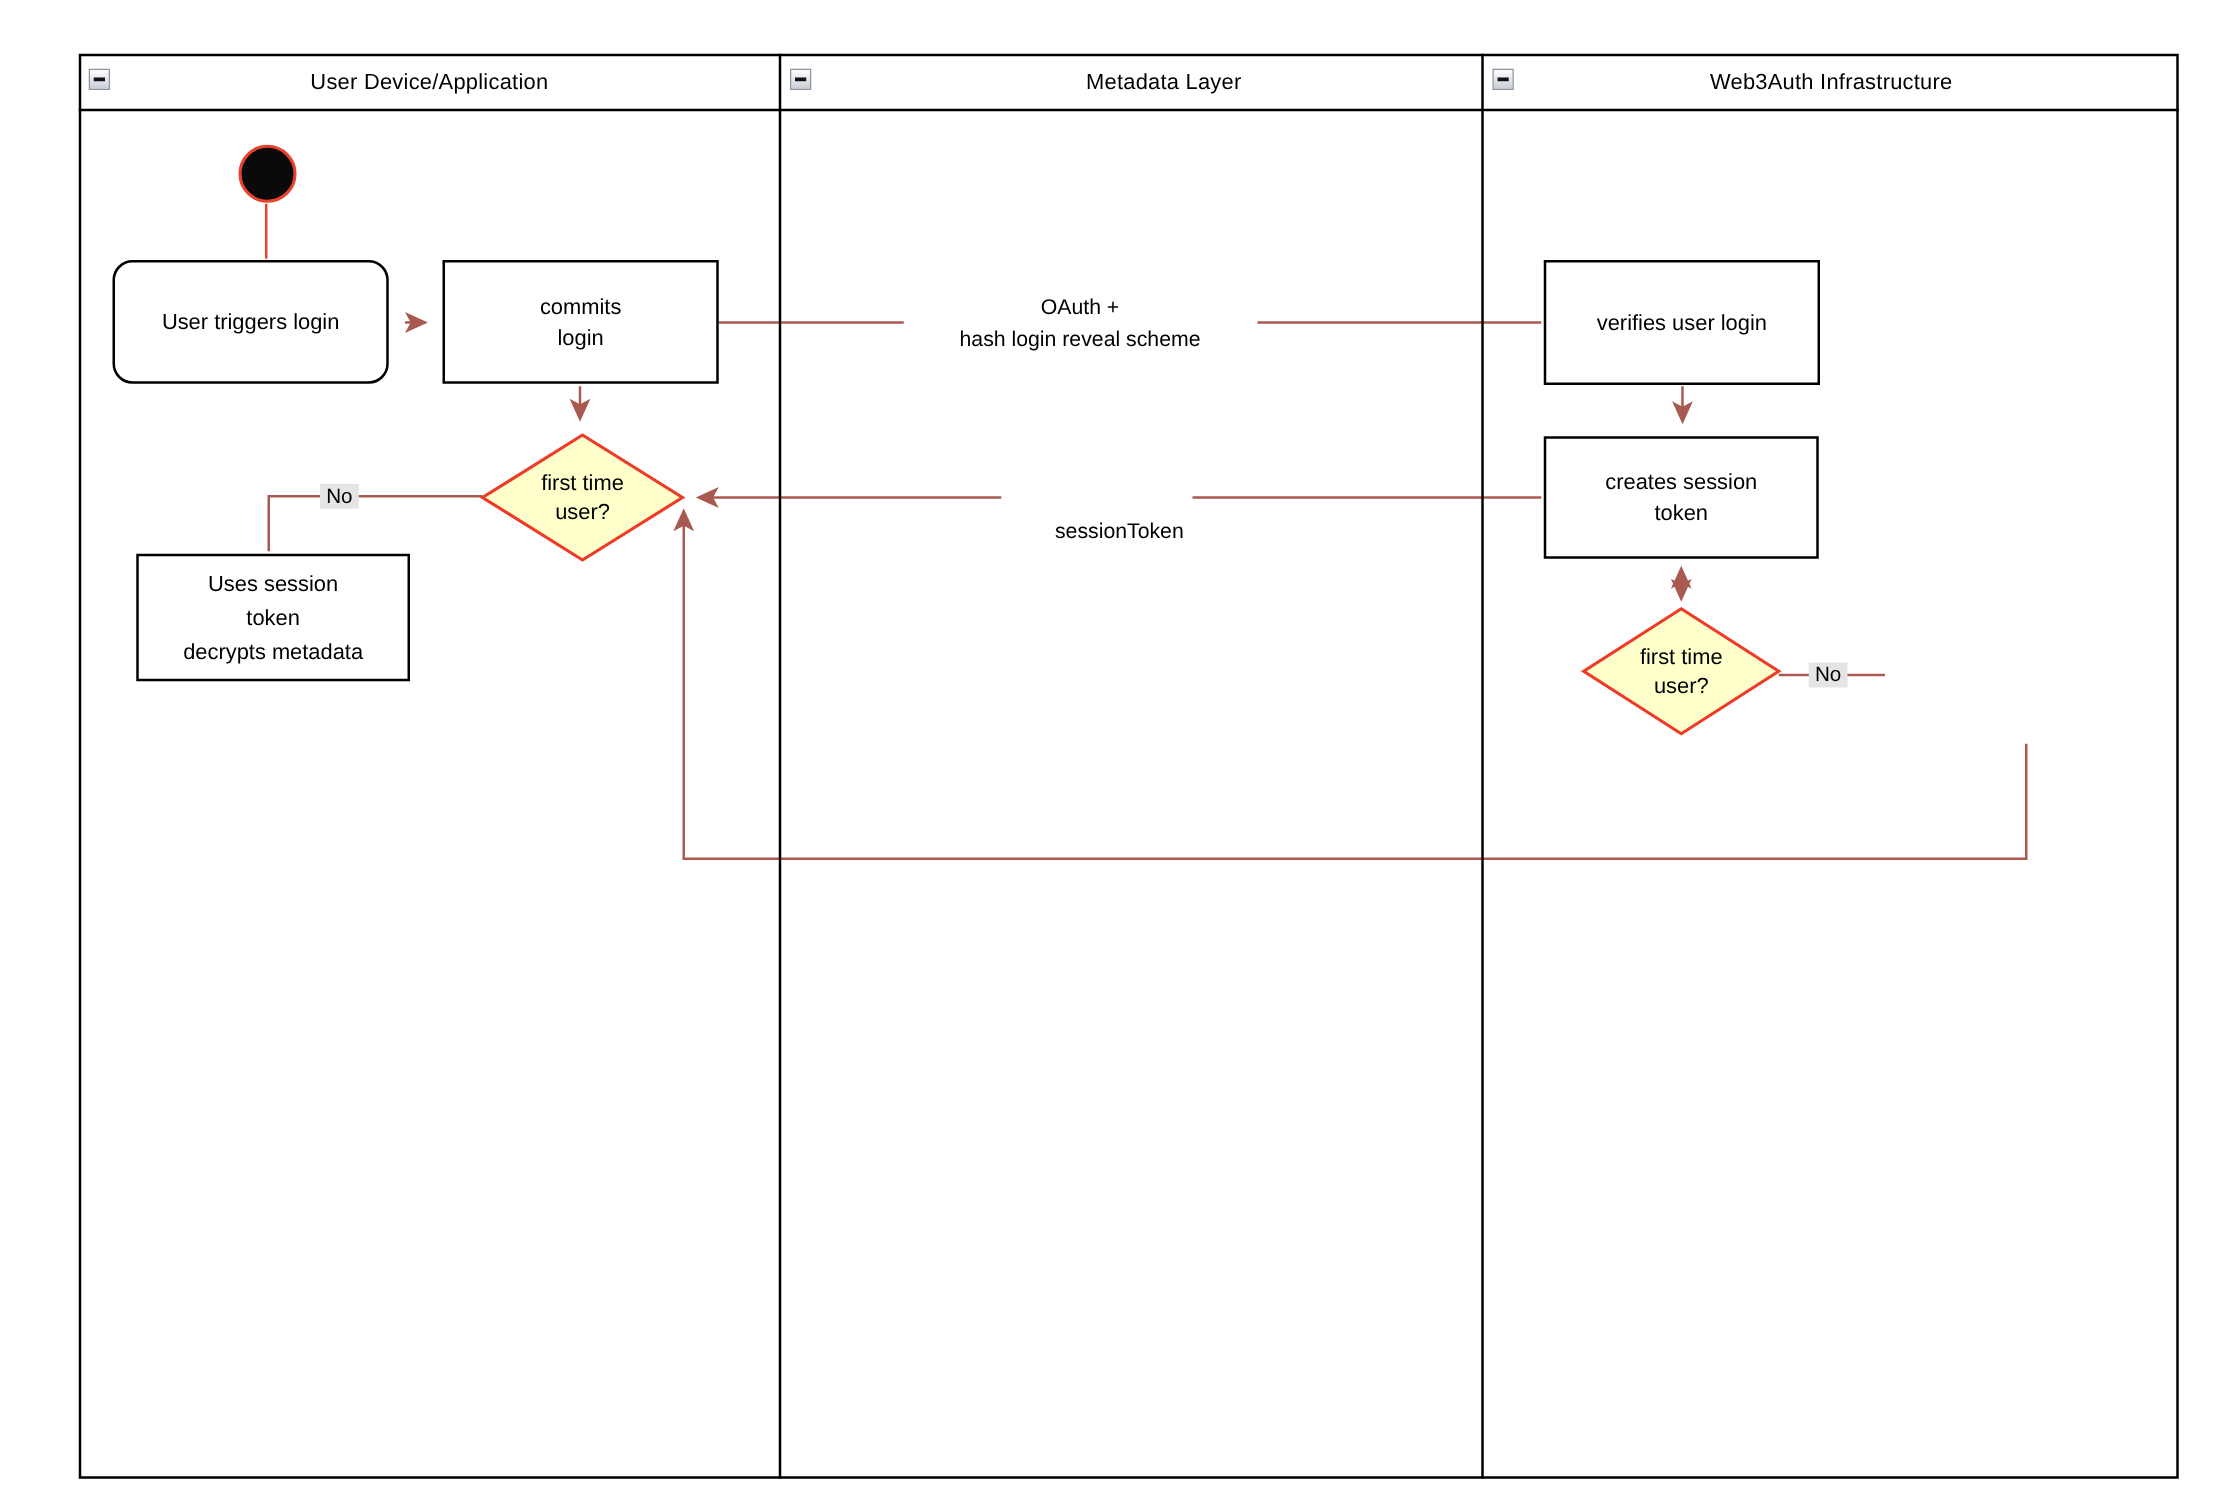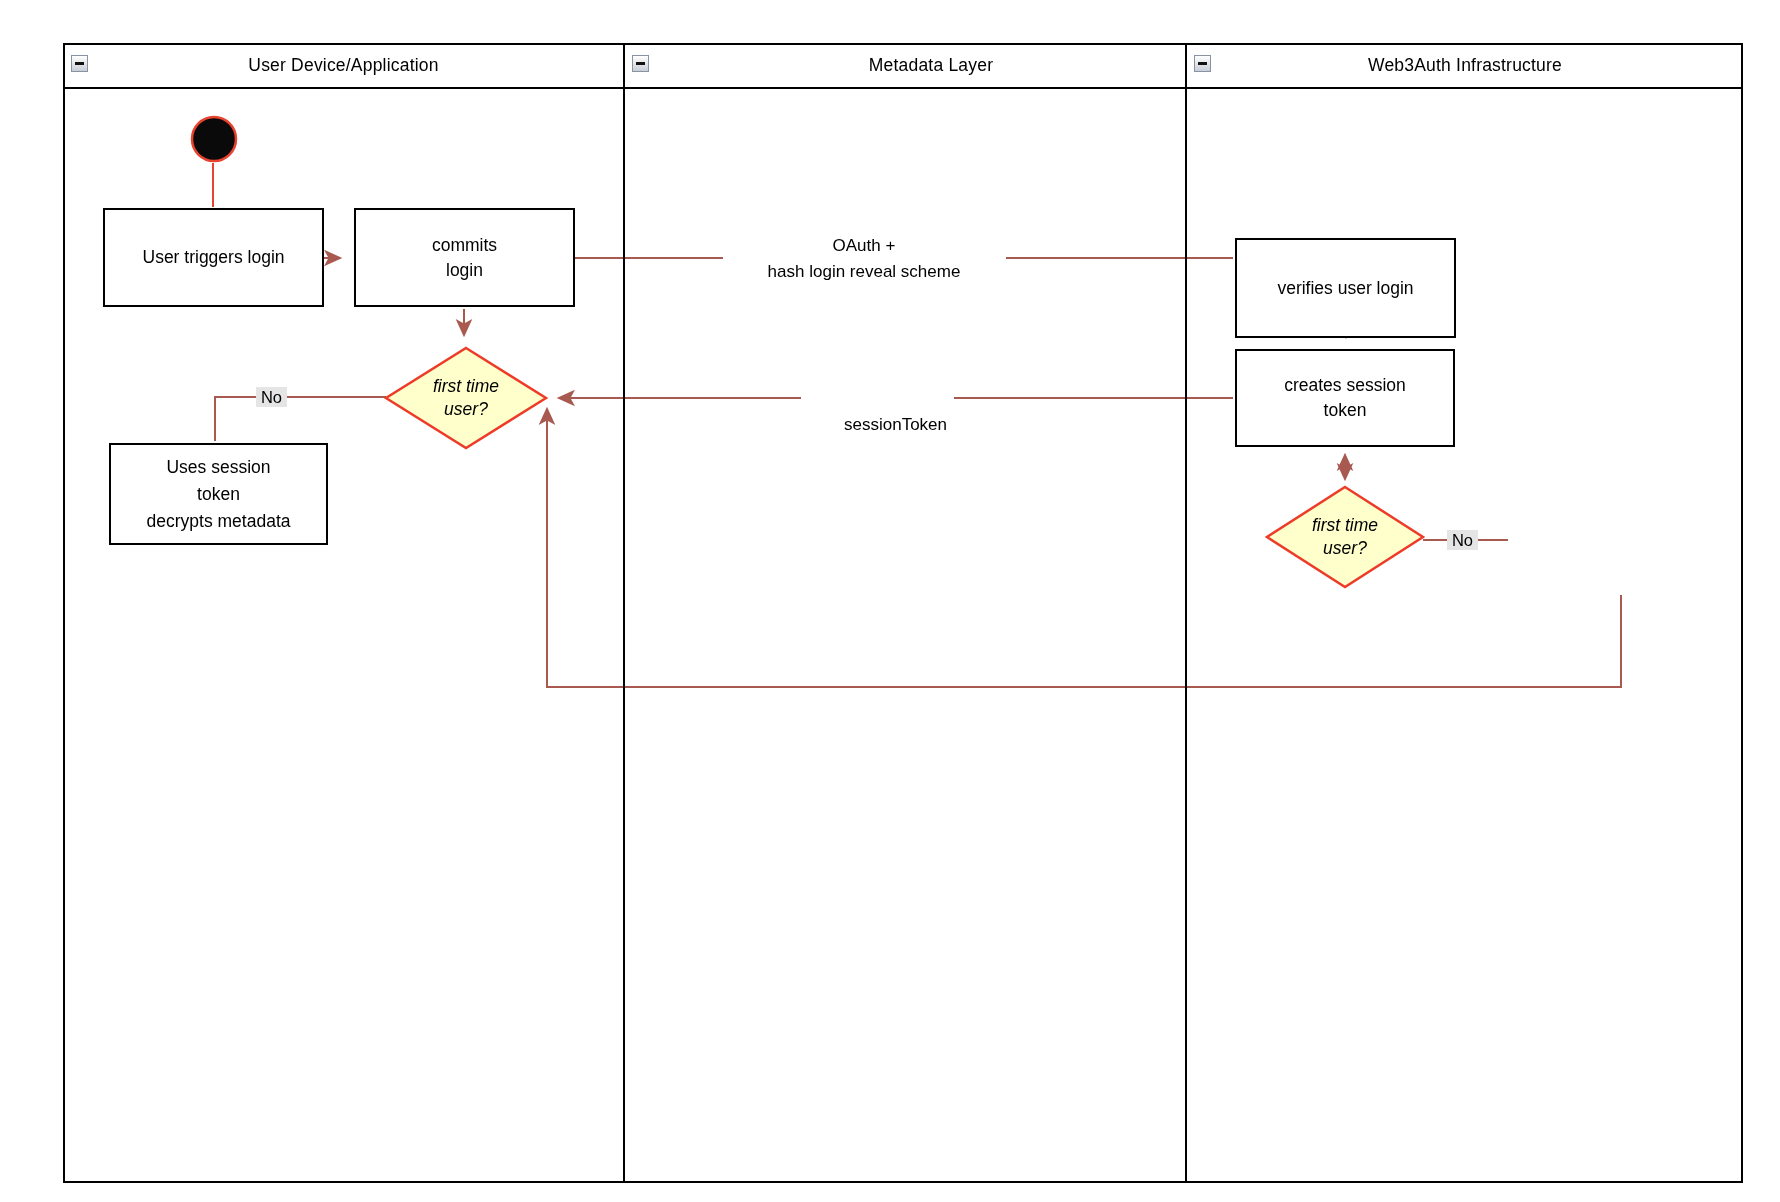--- a/index.html
+++ b/index.html
@@ -23,21 +23,21 @@
   .collapse-btn::after{
     content:"";position:absolute;left:3px;right:3px;top:6px;height:3px;background:#111;
   }
   .node{
     position:absolute;border:2px solid #000;background:#fff;
     display:flex;align-items:center;justify-content:center;text-align:center;
     font-size:17.5px;line-height:25px;white-space:pre-line;
   }
   .diamond-text{
     position:absolute;display:flex;align-items:center;justify-content:center;
-    text-align:center;font-size:17.5px;line-height:23px;white-space:pre-line;font-style:italic;
+    text-align:center;font-size:17.5px;line-height:23px;white-space:pre-line;
   }
   .edge-label{
     position:absolute;text-align:center;font-size:17px;line-height:26px;white-space:pre-line;
   }
   .edge-label.small{font-size:16.5px;line-height:20px;background:#e5e5e5;}
 </style>
 </head>
 <body>
 
 <div class="stage">
@@ -83,26 +83,26 @@
   <div class="header-line"></div>
 
   <div class="collapse-btn" style="left:71px;"></div>
   <div class="collapse-btn" style="left:632px;"></div>
   <div class="collapse-btn" style="left:1194px;"></div>
 
   <div class="lane-title" style="left:63px;width:561px;">User Device/Application</div>
   <div class="lane-title" style="left:625px;width:612px;">Metadata Layer</div>
   <div class="lane-title" style="left:1187px;width:556px;">Web3Auth Infrastructure</div>
 
-  <div class="node" style="left:103px;top:208px;width:217px;height:95px;">User triggers login</div>
+  <div class="node" style="left:90px;top:208px;width:217px;height:95px;border-radius:16px;">User triggers login</div>
 
   <div class="node" style="left:354px;top:208px;width:217px;height:95px;">commits
 login</div>
 
-  <div class="node" style="left:1235px;top:208px;width:217px;height:96px;margin-top:30px;">verifies user login</div>
+  <div class="node" style="left:1235px;top:208px;width:217px;height:96px;">verifies user login</div>
 
   <div class="node" style="left:1235px;top:349px;width:216px;height:94px;">creates session
 token</div>
 
 
   <div class="node" style="left:109px;top:443px;width:215px;height:98px;line-height:27px;">Uses session
 token
 decrypts metadata</div>
 
   <div class="diamond-text" style="left:396px;top:372px;width:140px;height:52px;">first time

